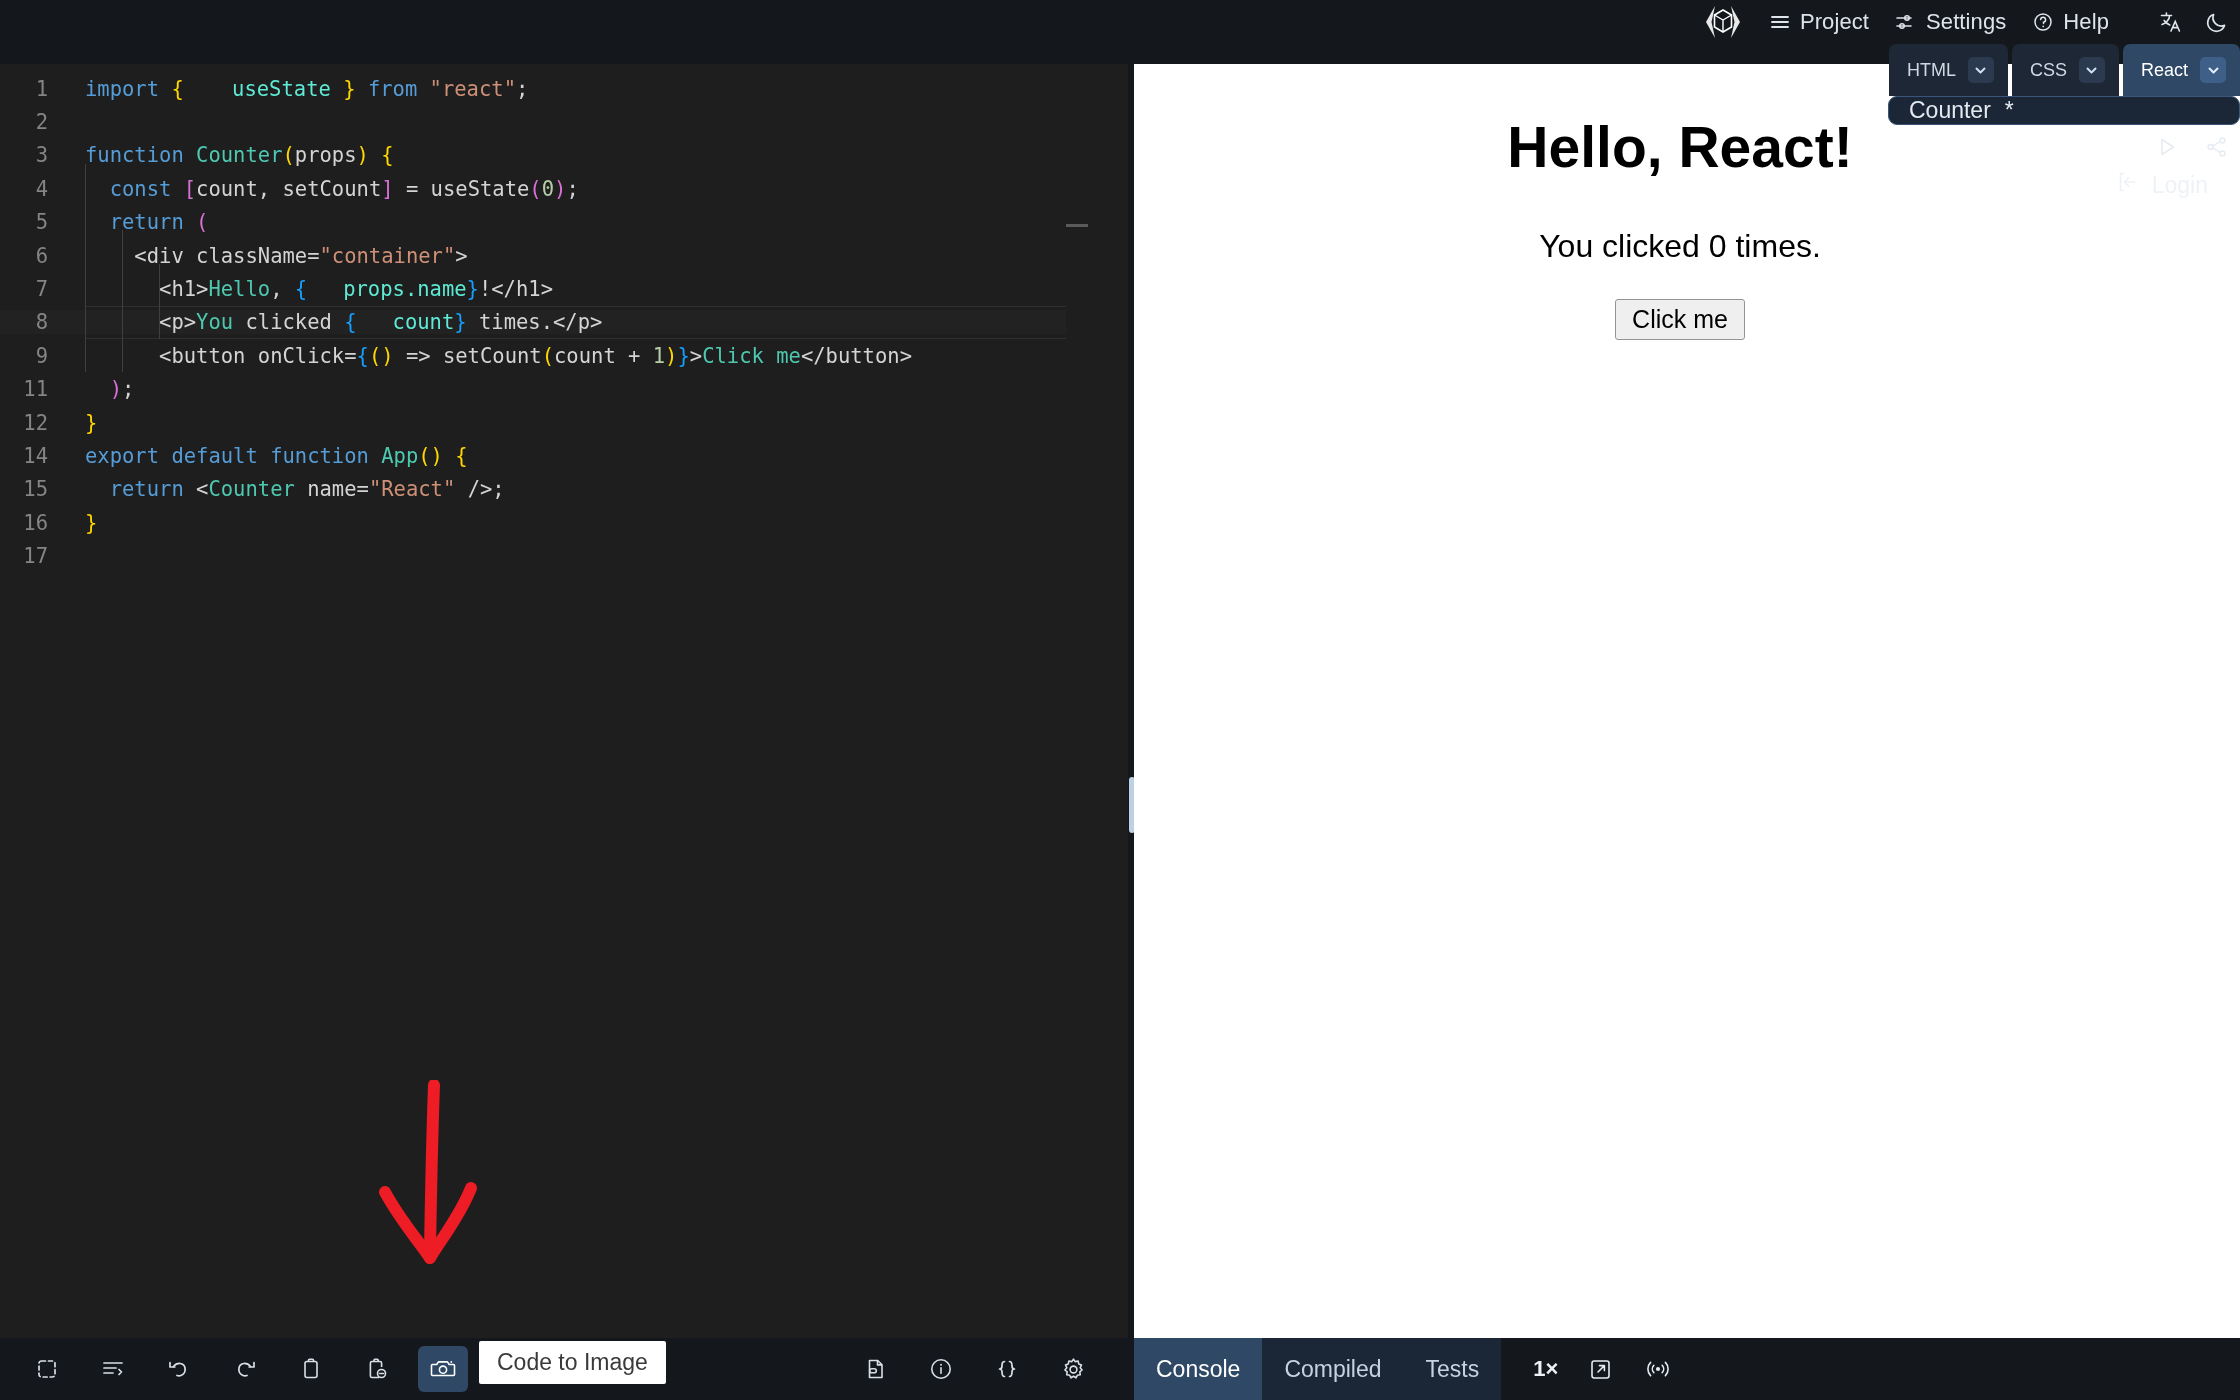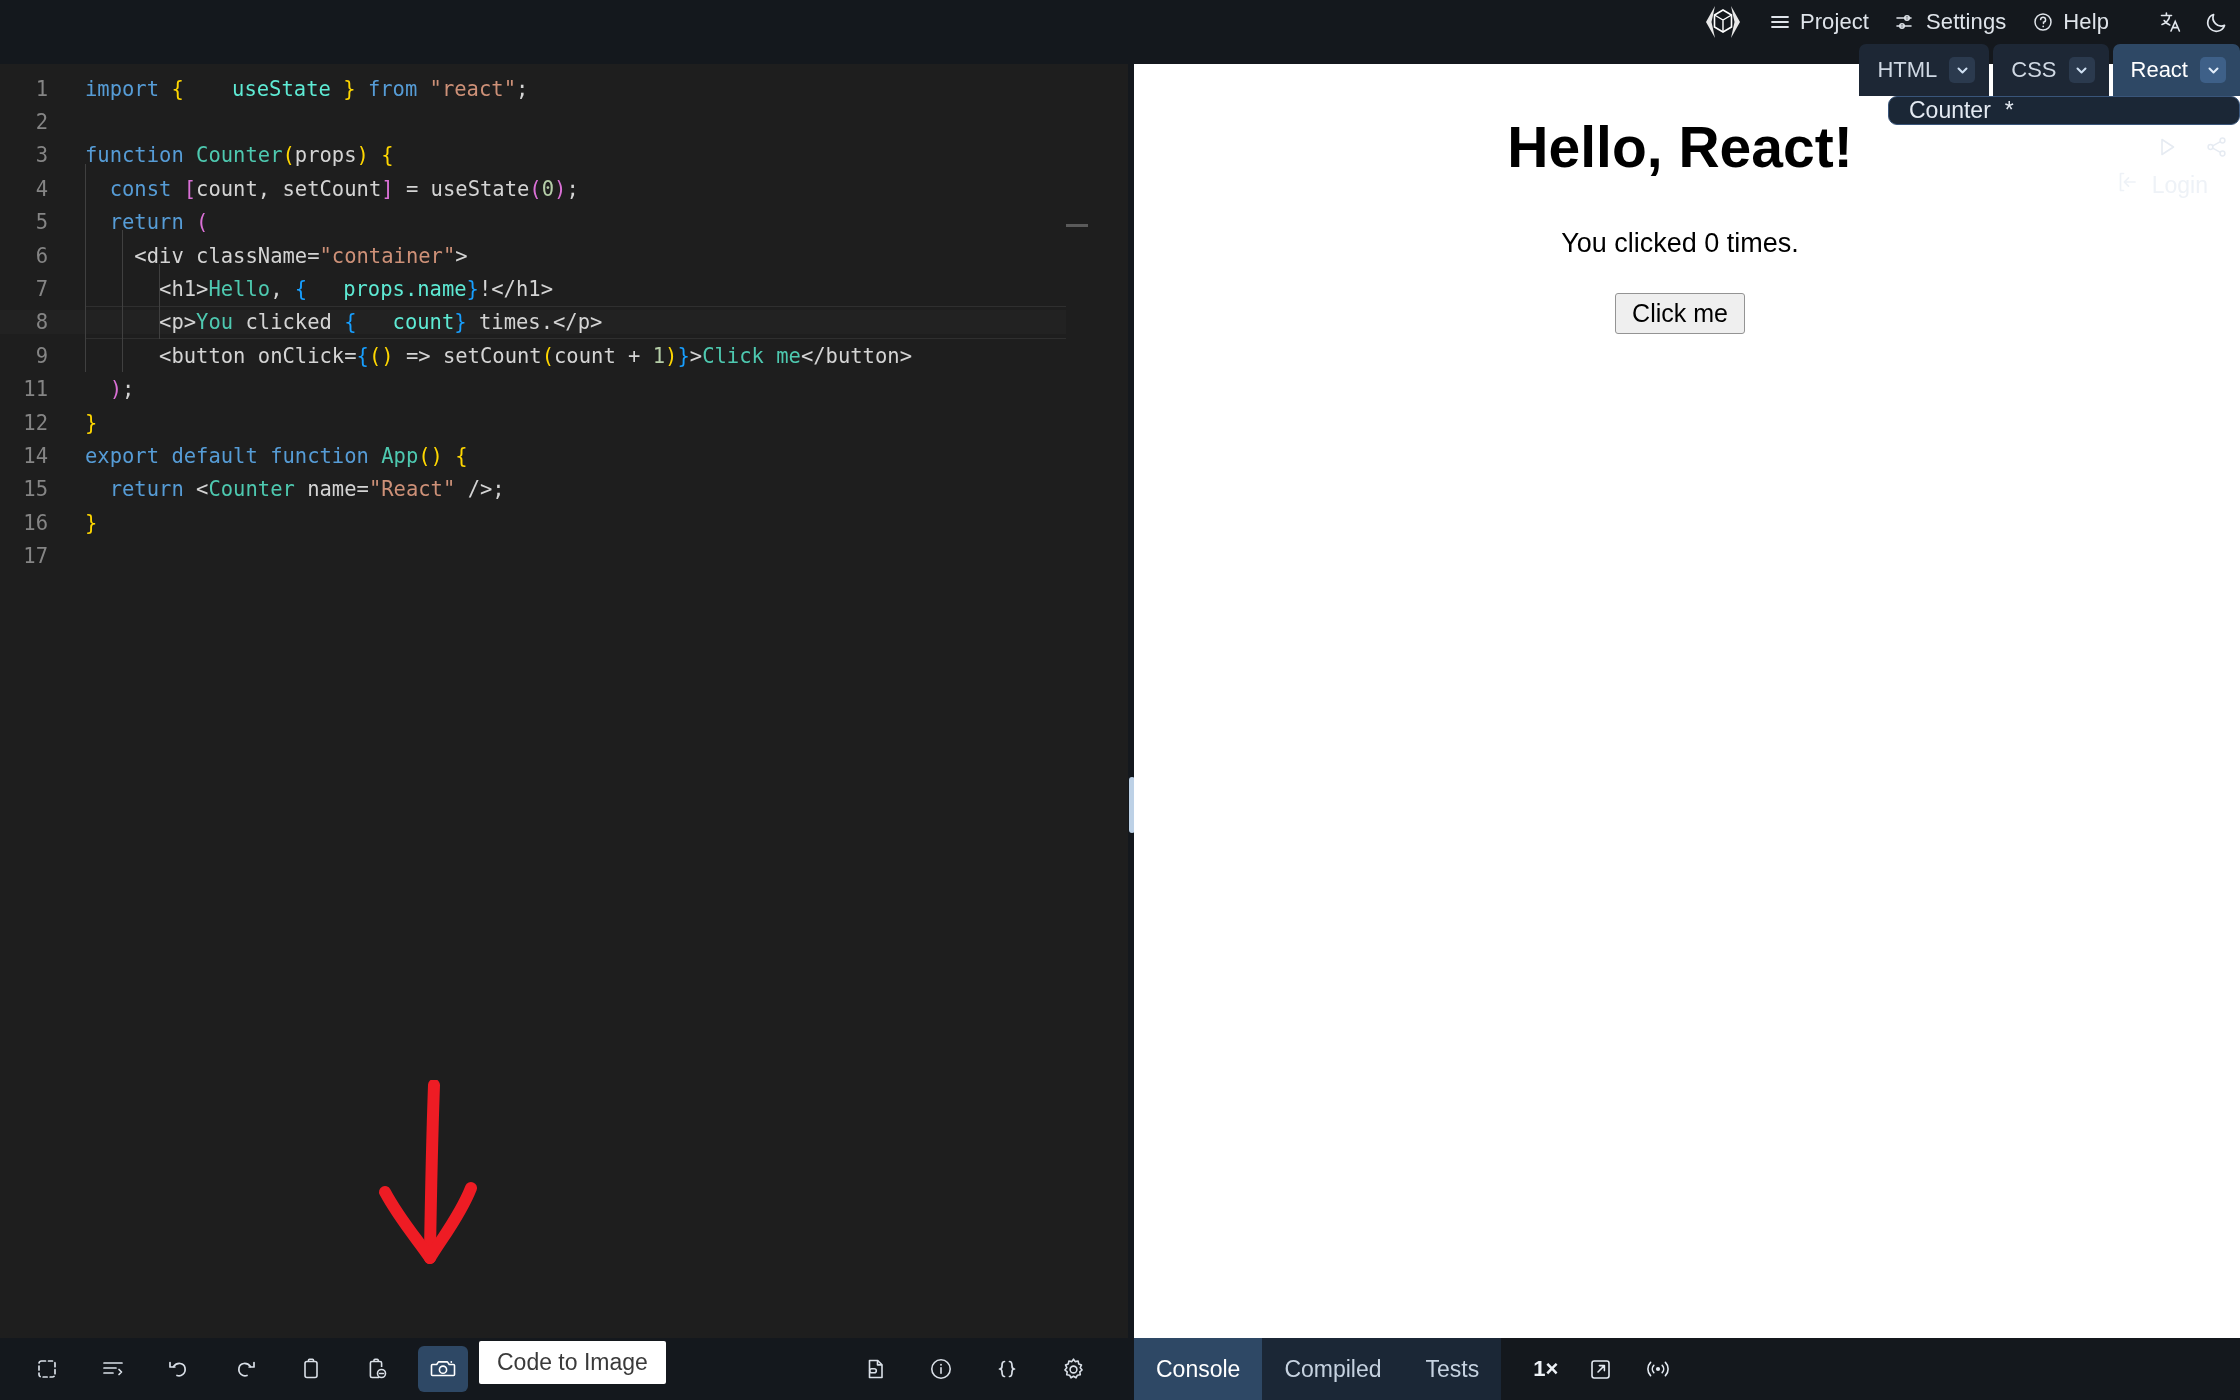--- a/index.html
+++ b/index.html
@@ -28,21 +28,21 @@
     width:46px; height:44px; display:flex; align-items:center; justify-content:center;
     color:#e2e7ee;
   }
 
   
   .lang-tabs{ display:flex; align-items:flex-end; height:64px; gap:4px; margin-left:18px; }
   .lang-tab{
     display:flex; align-items:center; gap:12px;
     height:52px; padding:0 14px 0 18px;
     background:#1d2735; border-radius:7px 7px 0 0;
-    color:#cfd8e3; font-size:22px;
+    color:#cfd8e3; font-size:18px;
   }
   .lang-tab.active{ background:#2d4val; }
   .lang-tab.active{ background:#2e4865; color:#ffffff; }
   .caret{
     width:26px; height:26px; border-radius:5px; background:#2b3a4e;
     display:flex; align-items:center; justify-content:center;
   }
   .lang-tab.active .caret{ background:#3e6088; }
 
   
@@ -113,21 +113,21 @@
     background:#bdd1e6; border-radius:3px;
   }
 
   
   .preview{ flex:1; background:#ffffff; position:relative; overflow:hidden; }
   .prev-inner{ padding:52px 14px 0 0; text-align:center; }
   .prev-h1{
     font-size:57px; font-weight:bold; color:#000; line-height:1.1;
     font-family:"Liberation Sans", sans-serif;
   }
-  .prev-p{ font-size:27px; color:#000; margin-top:49px; font-family:"Liberation Sans", sans-serif; }
+  .prev-p{ font-size:32px; color:#000; margin-top:49px; font-family:"Liberation Sans", sans-serif; }
   .prev-btn{
     margin-top:34px; font-size:25px; padding:5px 16px;
     background:#efefef; border:1px solid #949494; border-radius:3px;
     color:#000; font-family:"Liberation Sans", sans-serif;
   }
 
   
   .bottom{ height:62px; min-height:62px; display:flex; }
   .bottom-left{
     width:1134px; background:#14181d; display:flex; align-items:center;

